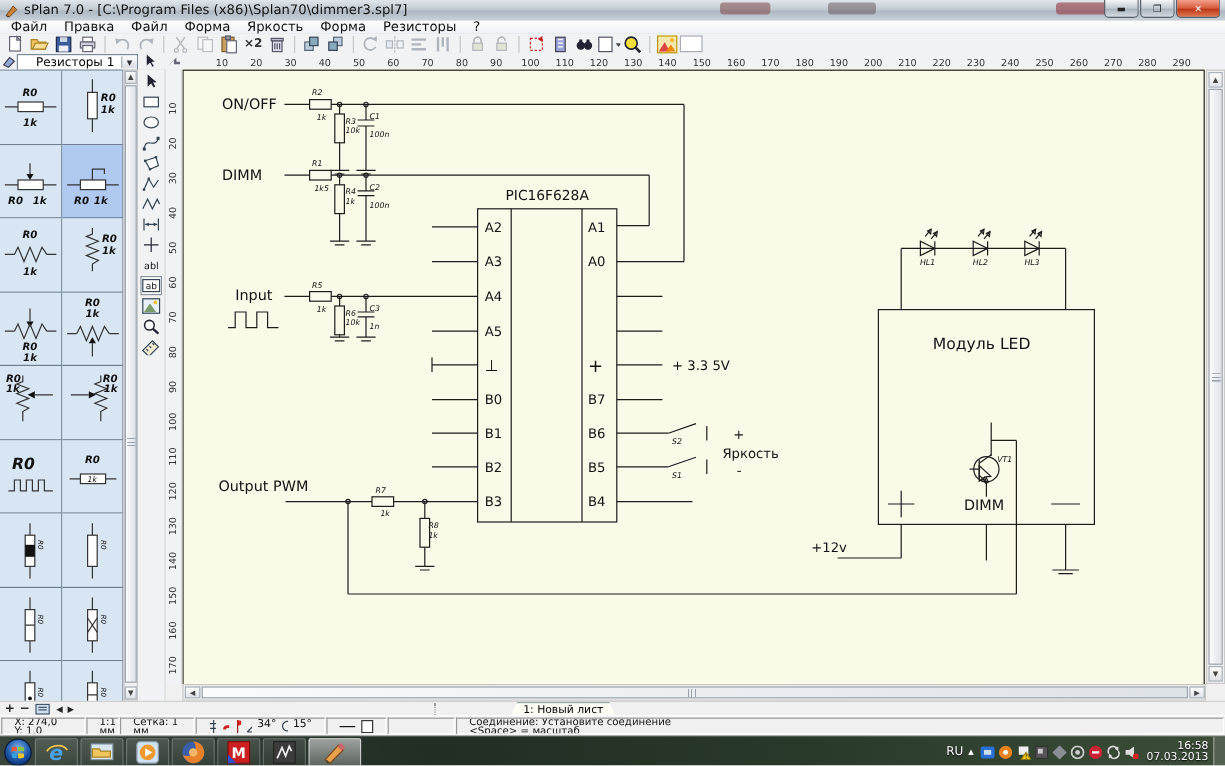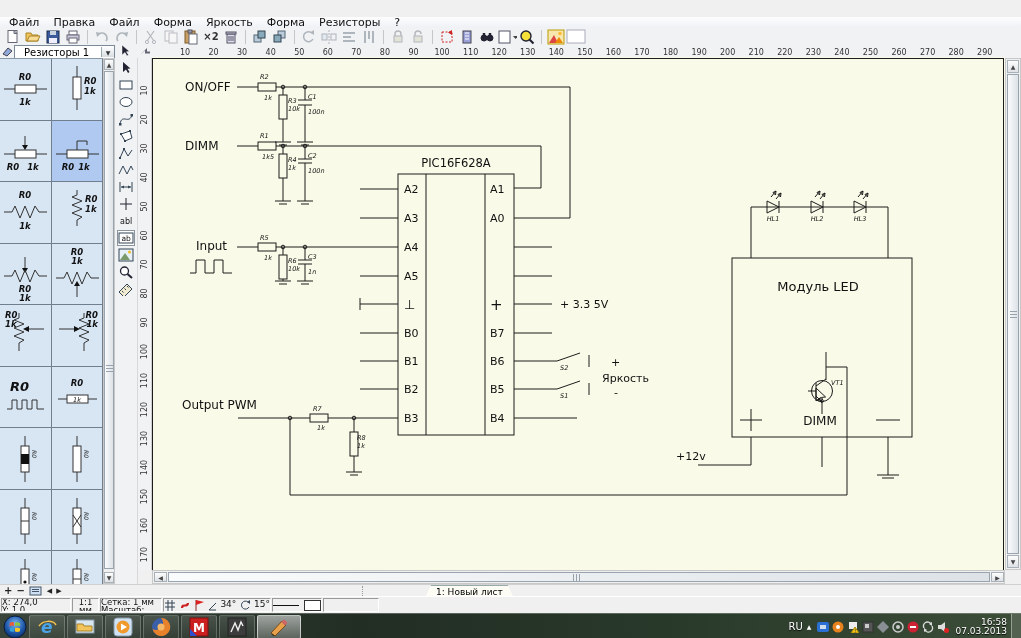--- a/index.html
+++ b/index.html
@@ -27,21 +27,21 @@
 
   
   #toolbar1{position:absolute;left:0;top:28px;width:1021px;height:17px;background:#f1f2f3;
     border-bottom:1px solid #dcdcdc;display:flex;align-items:center;padding-left:3px;}
   .tbi{width:20px;height:16px;display:inline-flex;align-items:center;justify-content:center;}
   .tbi.dis{opacity:.38;}
   .sep{width:1px;height:14px;background:#c6c6c6;margin:0 4px;}
   #toolbar2{position:absolute;left:0;top:45px;width:1021px;height:13px;background:#f1f2f3;border-bottom:1px solid #d4d4d4;}
   #lib-combo{position:absolute;left:14px;top:0px;width:99px;height:12px;background:#fff;border:1px solid #7a8a99;
     display:flex;align-items:center;font-size:10px;}
-  #lib-combo .cval{flex:1;padding-left:9px;line-height:11px;}
+  #lib-combo .cval{flex:1;padding-left:15px;line-height:11px;}
   #lib-combo .cbtn{width:12px;height:10px;margin:0;background:linear-gradient(#fdfdfd,#d8dde2);border-left:1px solid #9aa;
     display:flex;align-items:center;justify-content:center;font-size:6px;color:#333;}
 
   
   #hruler{position:absolute;left:152px;top:45px;width:853px;height:13px;background:#f1f2f3;
     padding-left:18.7px;white-space:nowrap;overflow:hidden;box-sizing:border-box;}
   .hnum{display:inline-block;width:28.57px;text-align:center;font-size:8px;color:#333;height:13px;line-height:9px;position:relative;}
   .hnum::after{content:'';position:absolute;left:50%;bottom:0;width:1px;height:4px;background:#555;}
   .hnum::before{content:'';position:absolute;left:0;bottom:0;width:1px;height:2px;background:#999;}
   #vruler{position:absolute;left:138px;top:58px;width:14px;height:512px;background:#f1f2f3;
@@ -90,41 +90,56 @@
   .dot{fill:#1c1c1c;stroke:none;} .whitebox{fill:#fafae8;} .blk{fill:#1c1c1c;stroke:none;}
 
   
   #sheetbar{position:absolute;left:0;top:584px;width:1021px;height:12px;background:#f0f0f0;border-top:1px solid #d0d0d0;
     display:flex;align-items:center;font-size:9px;}
   .navb{margin-left:4px;font-size:10px;line-height:10px;color:#222;font-weight:bold;}
   #sheet-tab{position:absolute;left:425px;top:0px;height:12px;padding:0 10px;background:#fdfdf6;border:1px solid #9aa;
     border-bottom:none;clip-path:polygon(0 100%,6px 0,calc(100% - 6px) 0,100% 100%);font-size:9px;line-height:12px;}
   #statusbar{position:absolute;left:0;top:596px;width:1021px;height:17px;background:#f0f0f0;border-top:1px solid #fff;}
   .sp{position:absolute;top:1px;height:14px;border:1px solid;border-color:#9a9a9a #fff #fff #9a9a9a;
-    font-size:8.5px;line-height:7.5px;padding:0px 0;box-sizing:border-box;color:#111;overflow:hidden;}
+    font-size:8.5px;line-height:7.5px;padding:0px 10px;box-sizing:border-box;color:#111;overflow:hidden;}
   .sp .ln{display:block;margin-top:0px;}
 
   
   #taskbar{position:absolute;left:0;top:613px;width:1021px;height:25px;
     background:linear-gradient(90deg,#39453b,#222d24 35%,#28392a 65%,#3c4d38);
     border-top:1px solid rgba(255,255,255,.25);display:flex;align-items:center;}
   .tapp{width:34px;height:22px;margin-left:2px;border:1px solid rgba(255,255,255,.22);border-radius:2px;
     background:linear-gradient(rgba(255,255,255,.14),rgba(255,255,255,.03));display:flex;align-items:center;justify-content:center;}
   .tapp.active{background:linear-gradient(rgba(255,255,255,.55),rgba(255,255,255,.25));width:42px;border-color:rgba(255,255,255,.6);}
   #tray{position:absolute;right:14px;top:0;height:25px;display:flex;align-items:center;color:#fff;}
   .tico{width:13px;height:13px;margin-left:2px;display:flex;align-items:center;justify-content:center;}
   #clock{text-align:right;font-size:9px;line-height:9px;color:#fff;margin-left:6px;text-shadow:0 1px 1px #000;}
   #lang{font-size:10px;margin-right:4px;text-shadow:0 1px 1px #000;}
   #showdesk{position:absolute;right:0;top:0;width:9px;height:25px;background:rgba(255,255,255,.12);border-left:1px solid rgba(255,255,255,.4);}
 </style>
 </head>
 <body>
 
 <div id="app">
 
+  <div id="titlebar">
+    <span class="smudge" style="left:600px;width:42px;background:rgba(120,60,60,.5);"></span>
+    <span class="smudge" style="left:690px;width:40px;"></span>
+    <span class="smudge" style="left:880px;width:60px;background:rgba(140,40,50,.55);"></span>
+    <svg width="13" height="13" style="margin-left:3px">
+      <path d="M2 11 L8 3 L11 6 L5 12 Z" fill="#c8803a" stroke="#6b4316" stroke-width="0.8"></path>
+      <path d="M2 11 L3.5 12.5 L5 12 Z" fill="#333" stroke="none"></path>
+    </svg>
+    <span id="title-text">sPlan 7.0 - [C:\Program Files (x86)\Splan70\dimmer3.spl7]</span>
+    <div id="winbtns">
+      <span class="winbtn">▬</span>
+      <span class="winbtn">❐</span>
+      <span class="winbtn close">✕</span>
+    </div>
+  </div>
 
   <div id="menubar">
       <span class="menu-item">Файл</span>
       <span class="menu-item">Правка</span>
       <span class="menu-item">Файл</span>
       <span class="menu-item">Форма</span>
       <span class="menu-item">Яркость</span>
       <span class="menu-item">Форма</span>
       <span class="menu-item">Резисторы</span>
       <span class="menu-item">?</span>
@@ -808,20 +823,24 @@
           <path d="M9 8 A4 4 0 1 1 8 3" stroke="#345" fill="none"></path>
           <polygon points="10,1 10,5 7,3" fill="#345"></polygon>
         </svg>
       <span style="font-size:9px">15°</span>
     </div>
     <div class="sp" style="left:272px;width:50px;display:flex;align-items:center;gap:5px;">
       <span style="display:inline-block;width:26px;height:1px;background:#111;"></span>
       <span style="display:inline-block;width:15px;height:9px;background:#fff;border:1px solid #333;"></span>
     </div>
     <div class="sp" style="left:323px;width:56px;"></div>
+    <div class="sp" style="left:380px;width:640px;">
+      <span class="ln">Соединение: Установите соединение</span>
+        <span class="ln">&lt;Space&gt; = масштаб</span>
+    </div>
   </div>
 
   <div id="taskbar">
     <span style="margin-left:3px;display:flex;">
       <svg width="24" height="24">
         <defs>
             <radialGradient id="orb" cx="50%" cy="35%" r="70%">
               <stop offset="0%" stop-color="#7db8f0"></stop>
               <stop offset="60%" stop-color="#1e56a8"></stop>
               <stop offset="100%" stop-color="#0a2a60"></stop>

